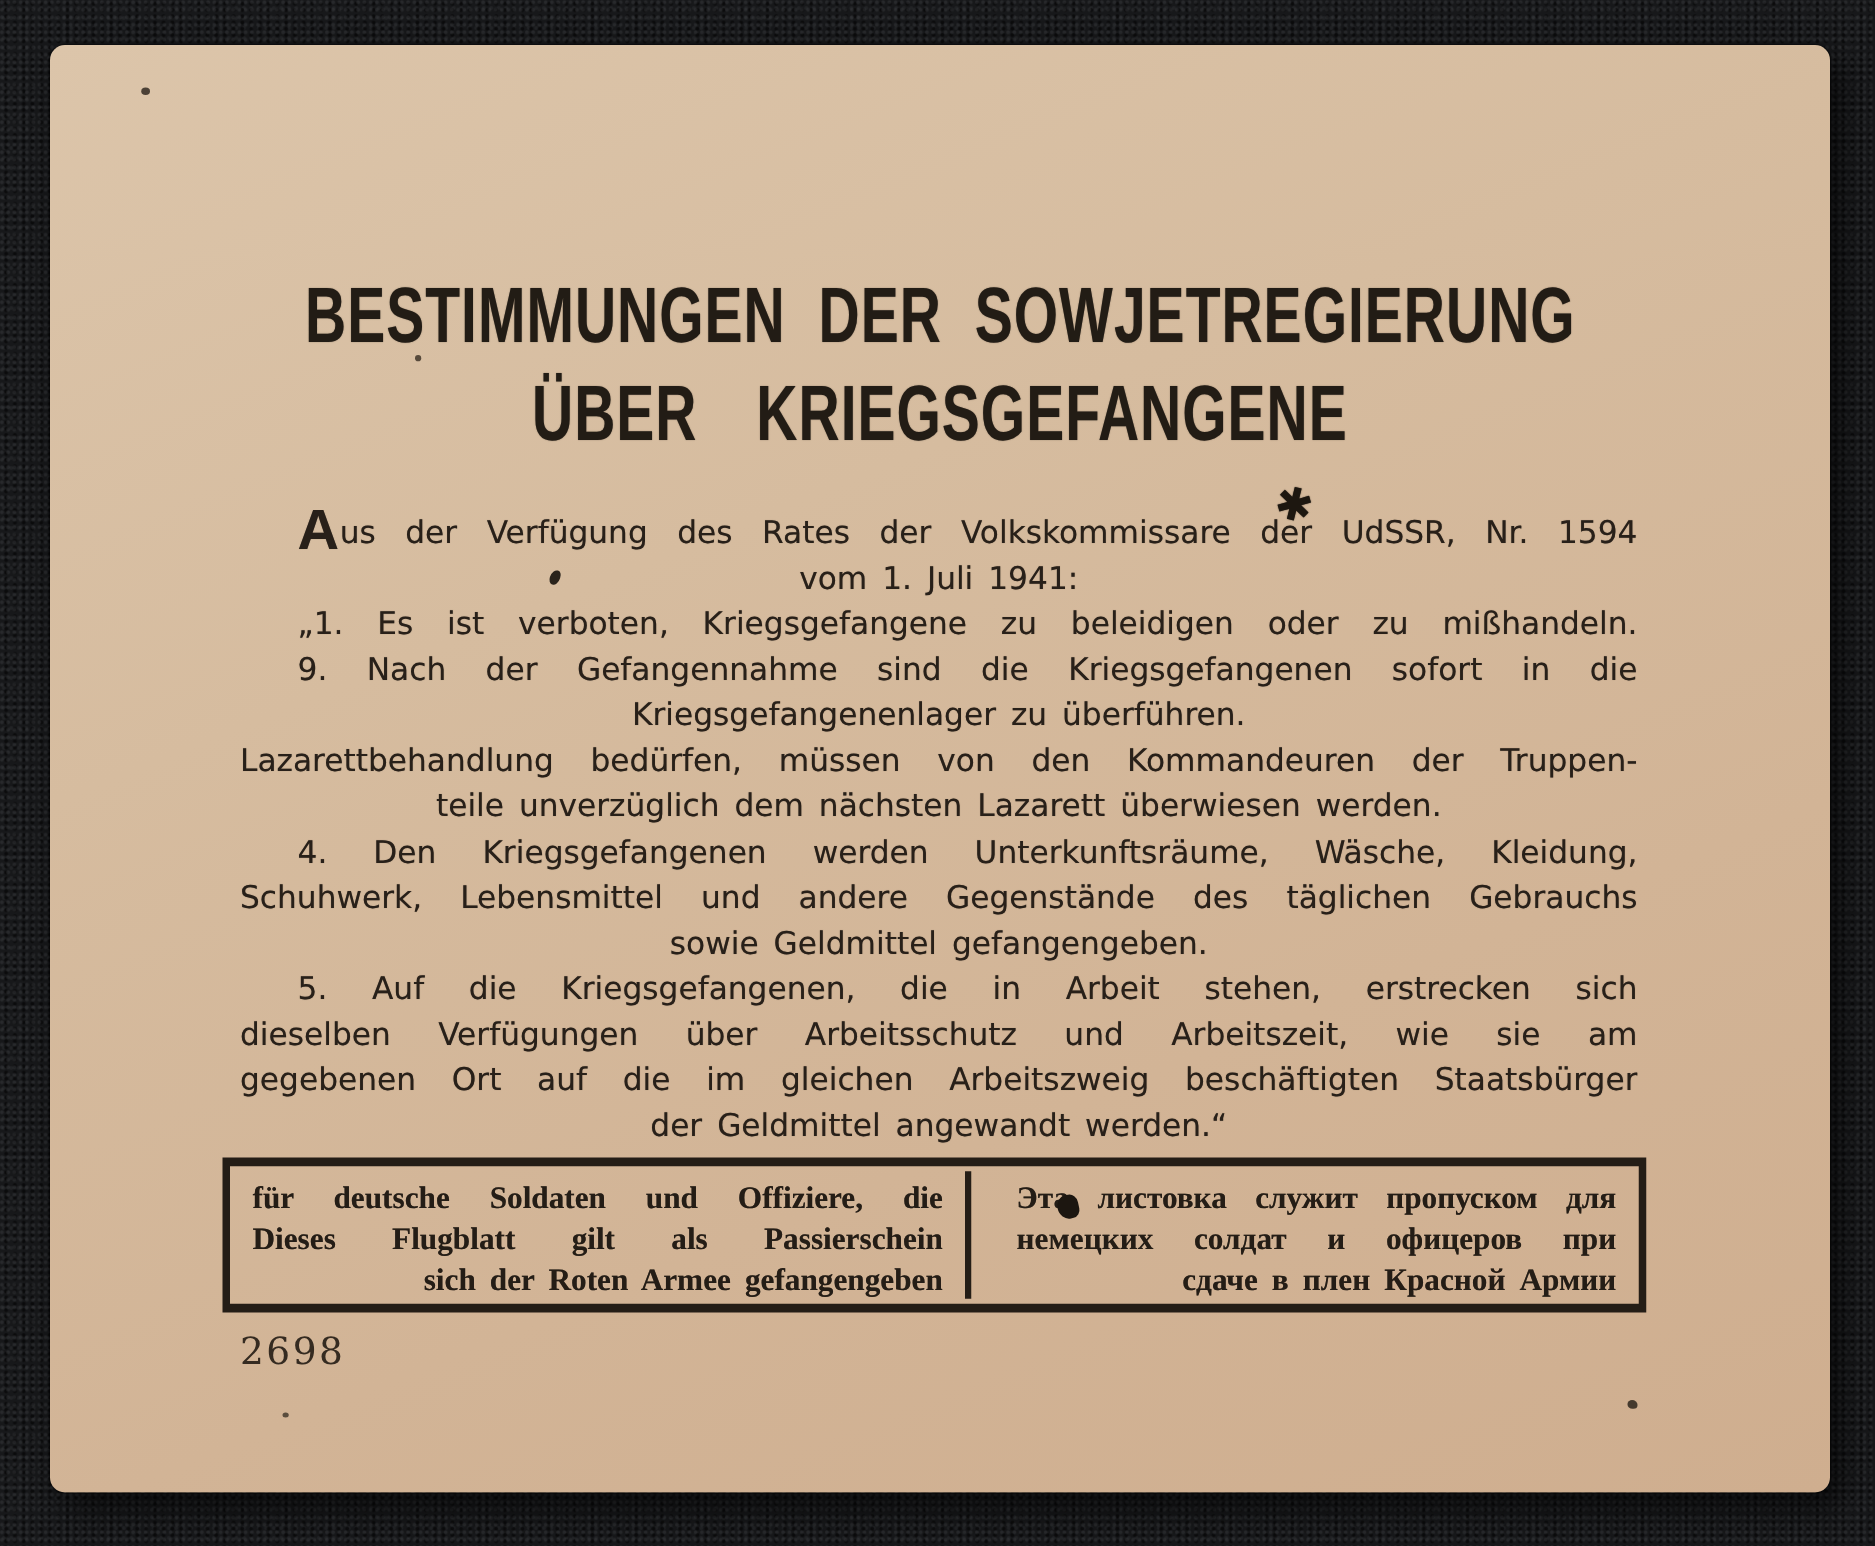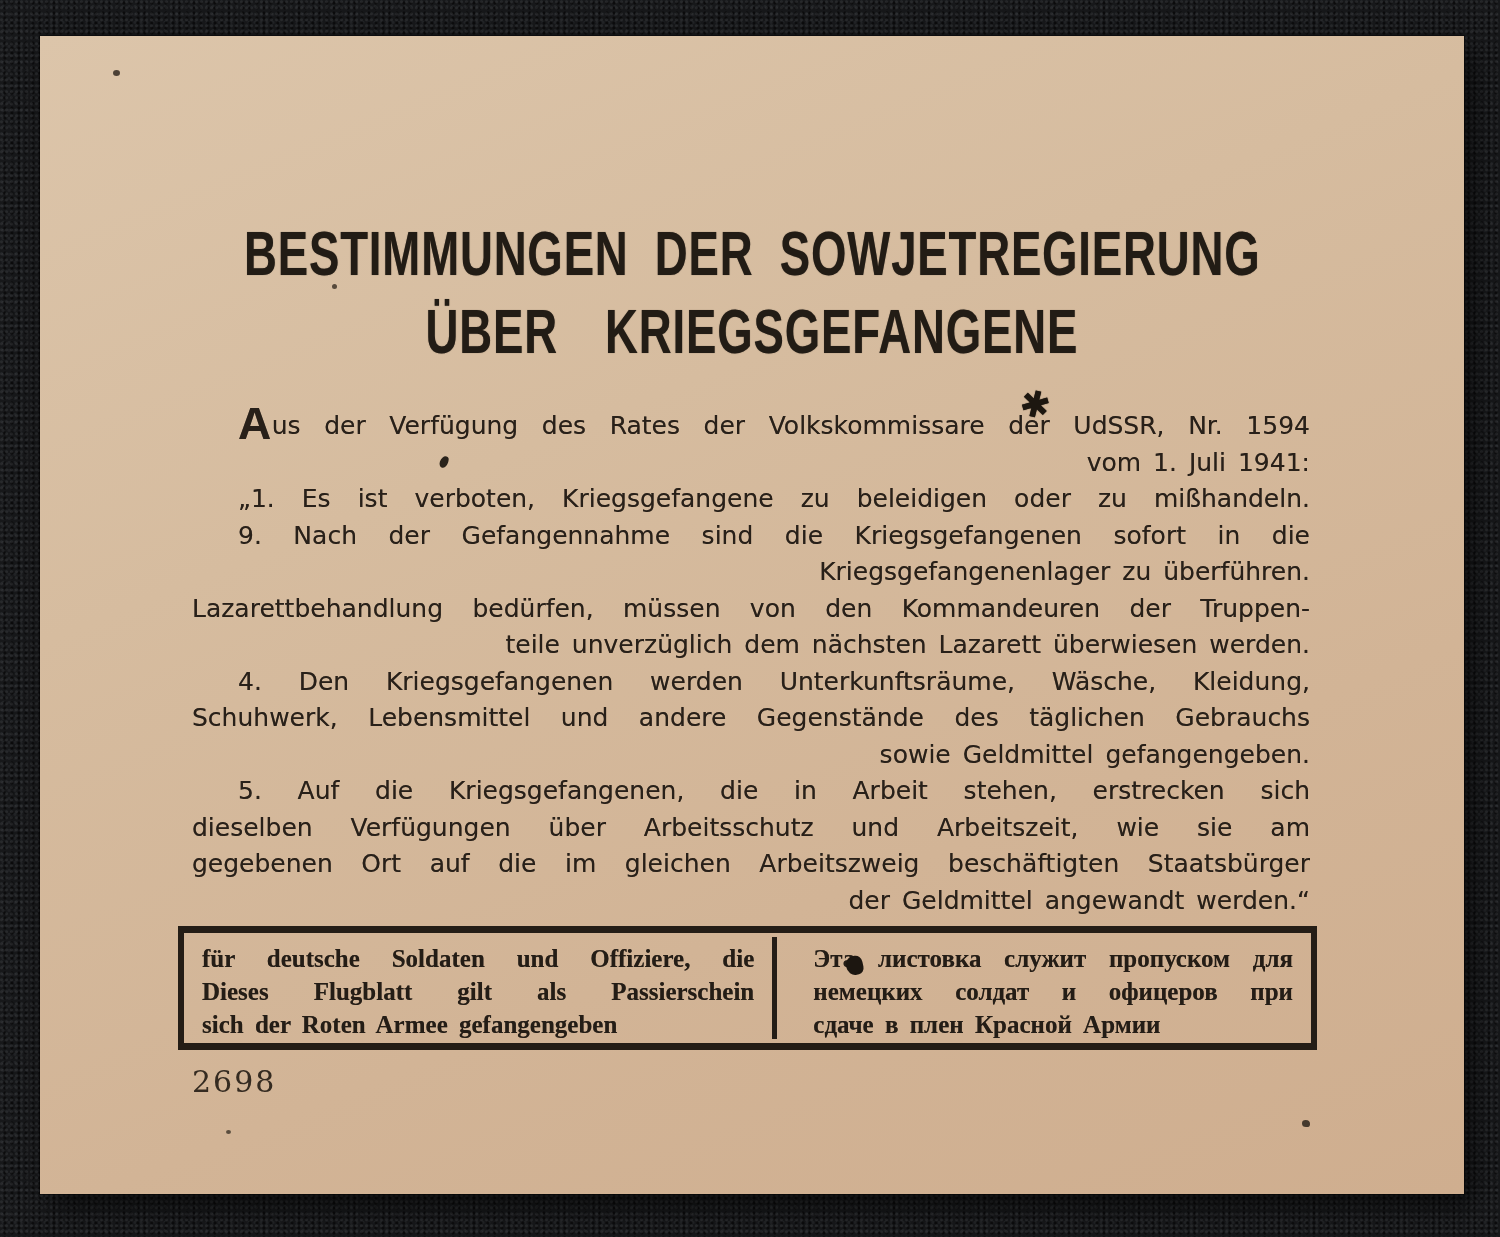--- a/index.html
+++ b/index.html
@@ -22,21 +22,21 @@
     position: absolute;
     left: 40px; top: 36px;
     width: 1424px; height: 1158px;
     background-color: #d4b99c;
     background-image:
       linear-gradient(158deg, #dcc5aa 0%, #d6bc9f 35%, #d2b496 68%, #cfae8f 100%),
       radial-gradient(circle at 25% 35%, rgba(255,244,226,0.5) 0 1px, transparent 2px),
       radial-gradient(circle at 70% 65%, rgba(120,90,60,0.18) 0 1px, transparent 2px);
     background-size: 100% 100%, 9px 7px, 11px 9px;
     background-blend-mode: normal, overlay, normal;
-    border-radius: 0;
+    border-radius: 12px;
     box-shadow: 0 0 0 1px rgba(0,0,0,0.35), 10px 12px 26px rgba(0,0,0,0.65);
     color: #26201a;
   }
   .title {
     position: absolute;
     left: 0; top: 178px; width: 100%;
     margin: 0;
     text-align: center;
     font-family: "Liberation Sans", sans-serif;
     font-weight: bold;
@@ -53,21 +53,21 @@
     left: 152px; top: 372px; width: 1118px;
     font-family: "DejaVu Sans", sans-serif;
     font-size: 25px;
     color: #282019;
     word-spacing: 4px;
     text-shadow: 0 0 0.6px rgba(40,32,25,0.5);
   }
   .line { height: 36.5px; line-height: 36.5px; overflow: hidden; white-space: normal; }
   .jl { text-align: justify; }
   .jl::after { content: ""; display: inline-block; width: 100%; height: 0; }
-  .ll { text-align: right; }
+  .ll { text-align: center; }
   .ind { text-indent: 46px; }
   .dropcap {
     font-size: 46px; font-weight: bold; line-height: 0;
     vertical-align: -5px; letter-spacing: 0.5px;
     font-family: "Liberation Sans", sans-serif;
   }
 
   .passbox {
     position: absolute;
     left: 138px; top: 890px;
@@ -86,21 +86,21 @@
     font-family: "Liberation Serif", serif;
     font-weight: bold;
     font-size: 25px;
     color: #241d16;
     text-shadow: 0 0 0.5px rgba(36,29,22,0.6);
   }
   .pb-german { flex: 0 0 52.2%; }
   .pb-russian { flex: 1 1 auto; margin-left: 18px; }
   .pb-divider { flex: 0 0 5px; background: #241d16; margin: 4px 0; }
   .pb-line { height: 33px; line-height: 33px; overflow: hidden; word-spacing: 5px; }
-  .pb-center { text-align: left; }
+  .pb-center { text-align: right; }
 
   .serial {
     position: absolute;
     left: 152px; top: 1028px;
     font-family: "DejaVu Serif", serif;
     font-size: 30px;
     letter-spacing: 2px;
     color: #352b21;
   }
 

